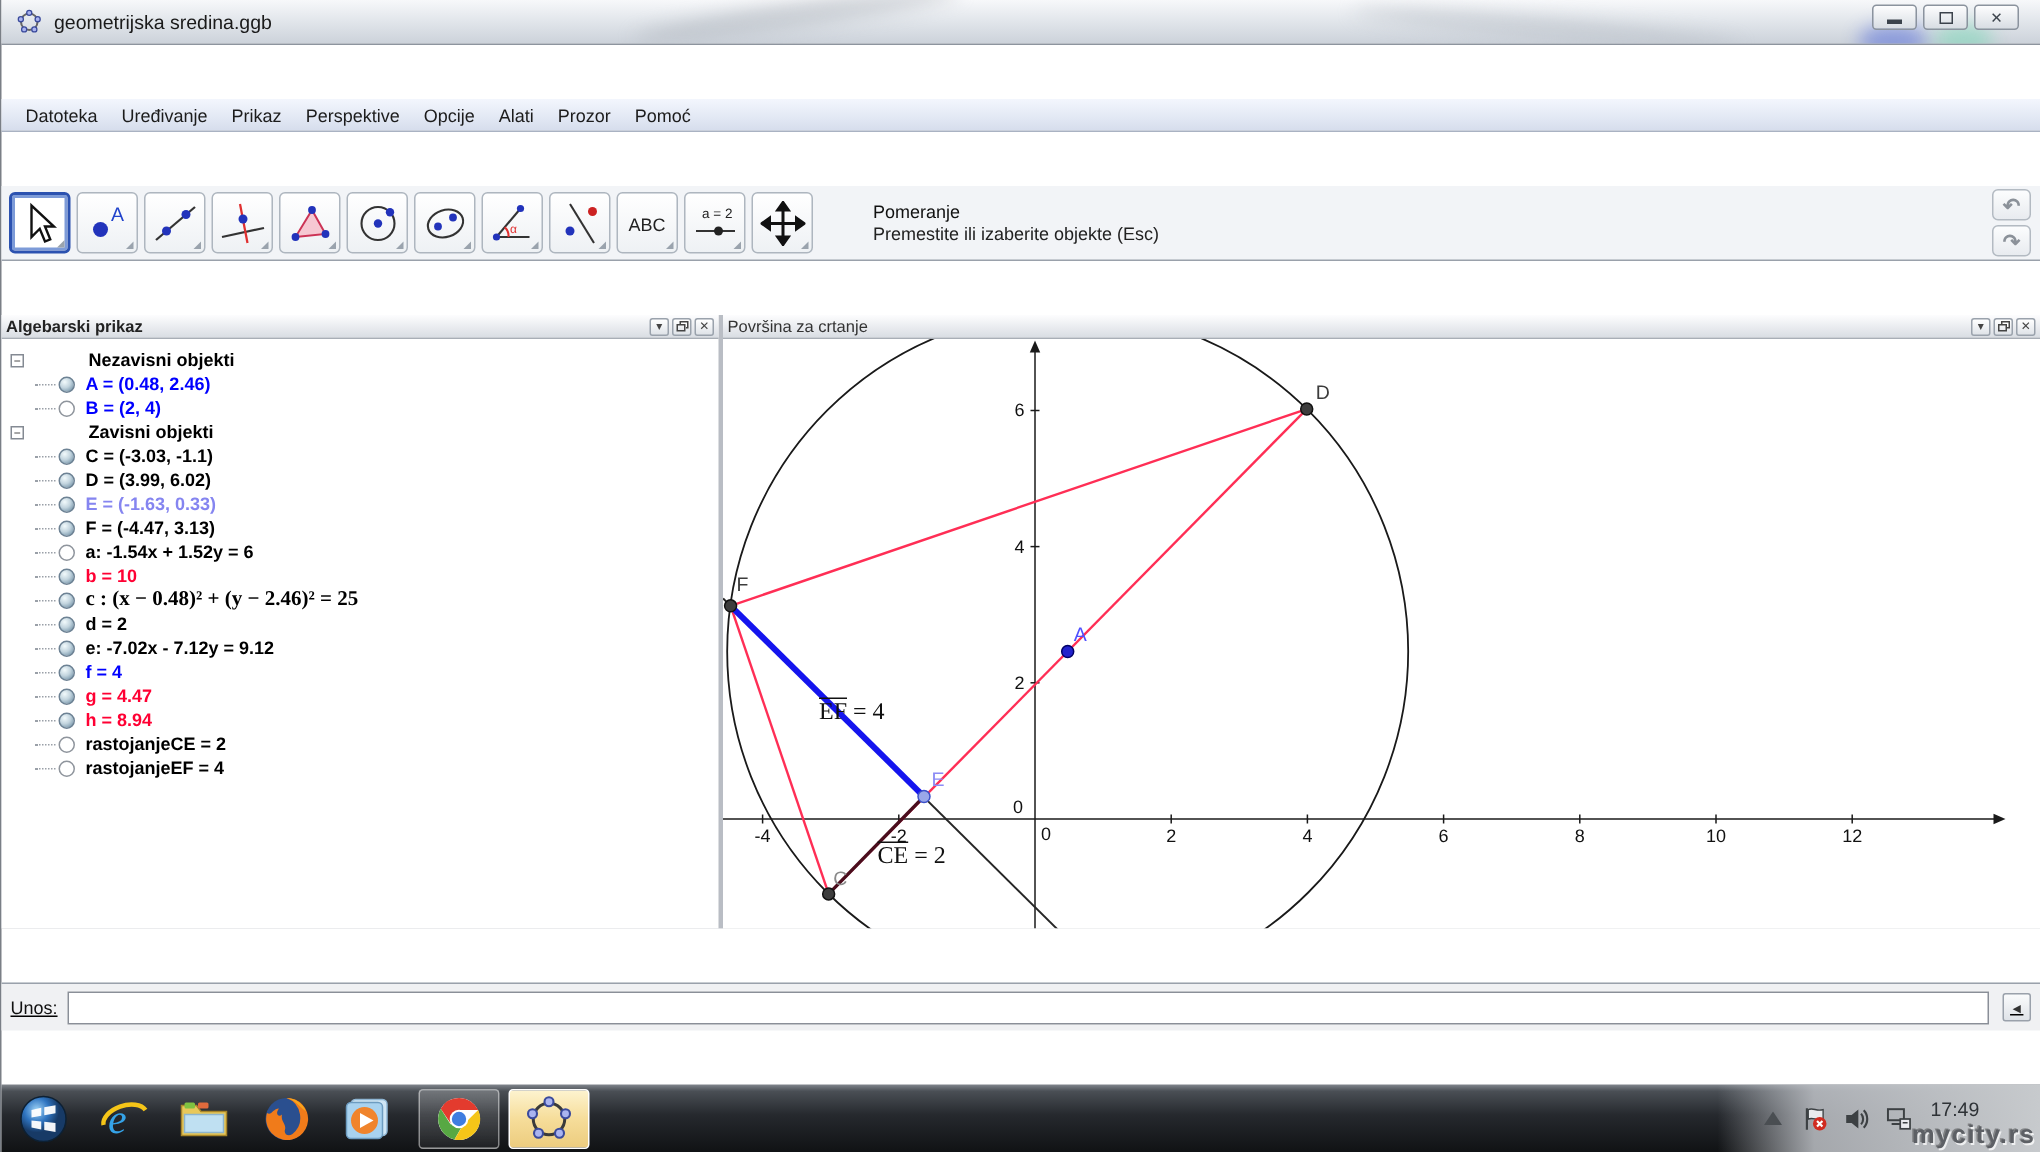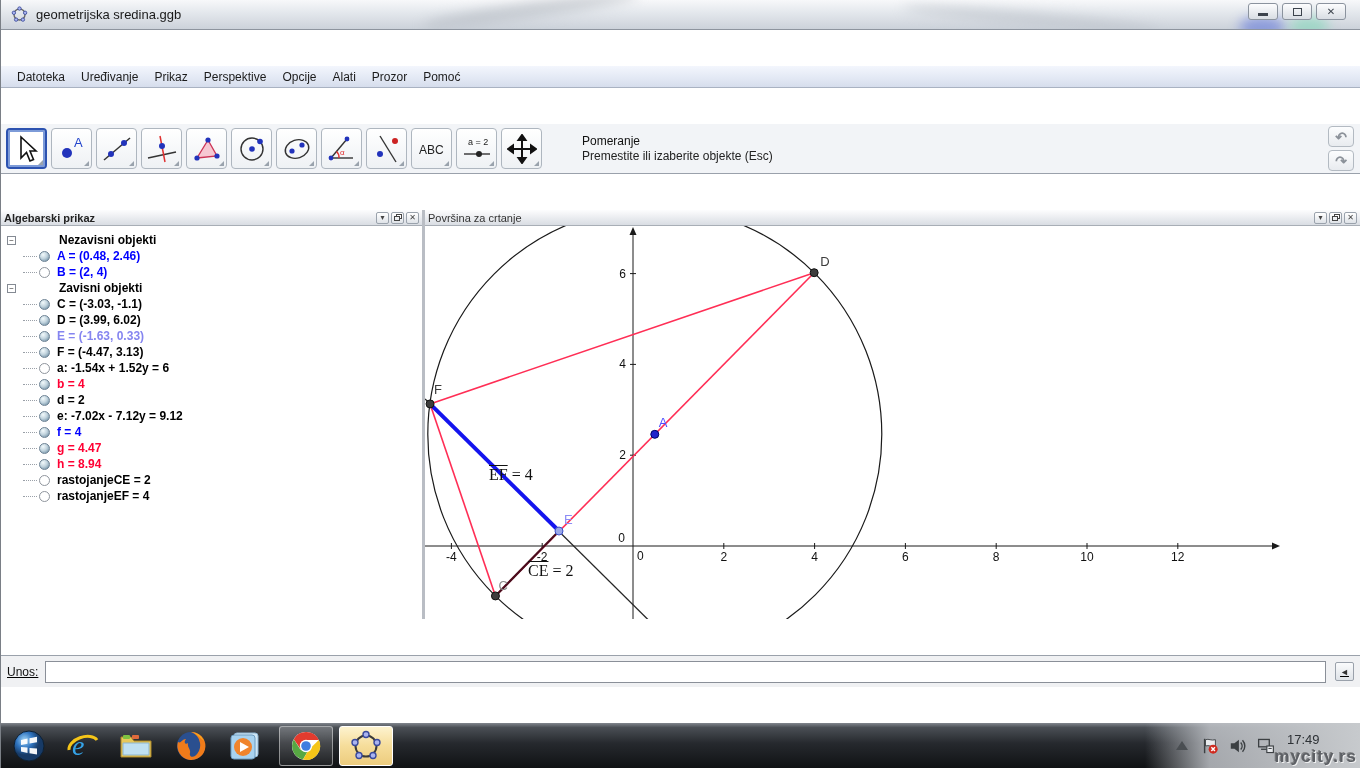--- a/index.html
+++ b/index.html
@@ -39,21 +39,21 @@
   
   .workspace { flex:1; display:flex; background:#c9cdd3; overflow:hidden; }
   .panel { background:#fff; display:flex; flex-direction:column; }
   .panel-header { height:16px; background:linear-gradient(180deg,#fdfdfe,#d9dde3); border-bottom:1px solid #a8aeb6; display:flex; align-items:center; padding:0 3px; flex:0 0 auto; }
   .panel-header .ph-label { font-size:11px; color:#333; }
   .panel-header.bold .ph-label { font-weight:bold; color:#222; }
   .ph-btns { margin-left:auto; display:flex; gap:2px; }
   .ph-btn { width:13px; height:12px; border:1px solid #9aa2ac; border-radius:2px; background:linear-gradient(180deg,#fff,#dfe3e8); font-size:8px; color:#444; display:flex; align-items:center; justify-content:center; line-height:1; }
   .glyph-restore { width:6px; height:5px; border:1px solid #444; box-shadow:2px -2px 0 -1px #fff, 2px -2px 0 0 #444; display:block; margin:1px 2px 0 0; }
 
-  .algebra { width:424px; border-right:3px solid #b9bdc4; }
+  .algebra { width:481px; border-right:3px solid #b9bdc4; }
   .tree { padding:6px 0 0 6px; overflow:hidden; }
   .tree-row { height:16px; display:flex; align-items:center; white-space:nowrap; }
   .expander { width:9px; height:9px; border:1px solid #848a93; background:#fff; font-size:8px; line-height:7px; text-align:center; color:#333; margin-right:6px; flex:0 0 auto; }
   .sec-label { font-size:12px; font-weight:bold; color:#000;padding-left:37px; }
   .tree-row.item { padding-left:16px; }
   .stub { width:14px; border-top:1px dotted #9aa0a8; margin-right:2px; flex:0 0 auto; }
   .obj-icon { width:11px; height:11px; border-radius:50%; margin-right:7px; flex:0 0 auto; }
   .obj-icon.marble { background:radial-gradient(circle at 35% 30%, #f2fafc 0%, #c2d4de 45%, #86a2b4 78%, #5d7e93 100%); border:1px solid #6d8294; }
   .obj-icon.empty { background:#fff; border:1px solid #8f959d; }
   .obj-text { font-size:12px; font-weight:bold; }
@@ -285,21 +285,26 @@
             <span class="obj-text" style="color: rgb(0, 0, 0);">F = (-4.47, 3.13)</span>
           </div>
           <div class="tree-row item">
             <span class="stub"></span>
             <span class="obj-icon empty"></span>
             <span class="obj-text" style="color: rgb(0, 0, 0);">a: -1.54x + 1.52y = 6</span>
           </div>
           <div class="tree-row item">
             <span class="stub"></span>
             <span class="obj-icon marble"></span>
-            <span class="obj-text" style="color: rgb(255, 0, 51);">b = 4</span>
+            <span class="obj-text" style="color: rgb(255, 0, 51);">b = 10</span>
+          </div>
+          <div class="tree-row item">
+            <span class="stub"></span>
+            <span class="obj-icon marble"></span>
+            <span class="obj-text serif" style="color: rgb(0, 0, 0);">c : (x − 0.48)² + (y − 2.46)² = 25</span>
           </div>
           <div class="tree-row item">
             <span class="stub"></span>
             <span class="obj-icon marble"></span>
             <span class="obj-text" style="color: rgb(0, 0, 0);">d = 2</span>
           </div>
           <div class="tree-row item">
             <span class="stub"></span>
             <span class="obj-icon marble"></span>
             <span class="obj-text" style="color: rgb(0, 0, 0);">e: -7.02x - 7.12y = 9.12</span>

